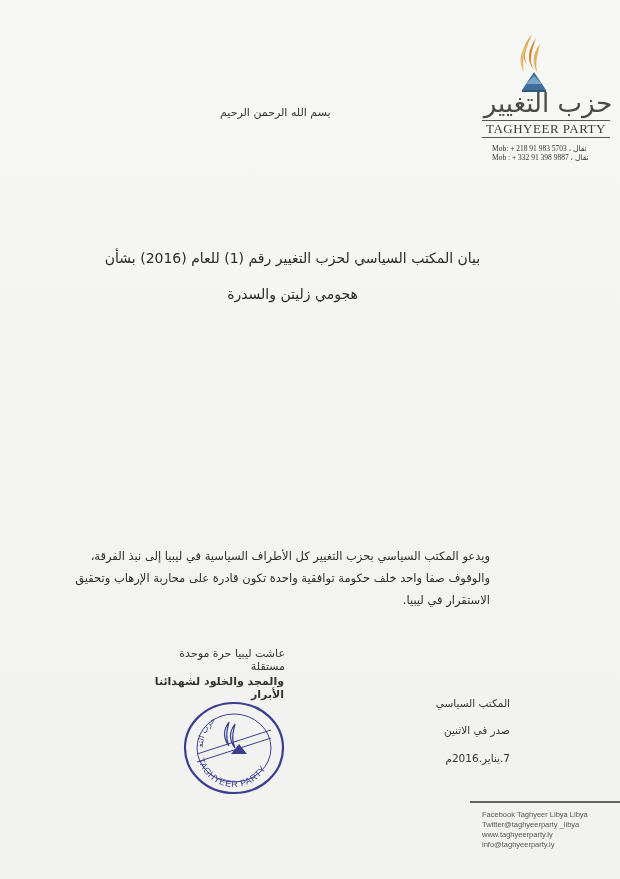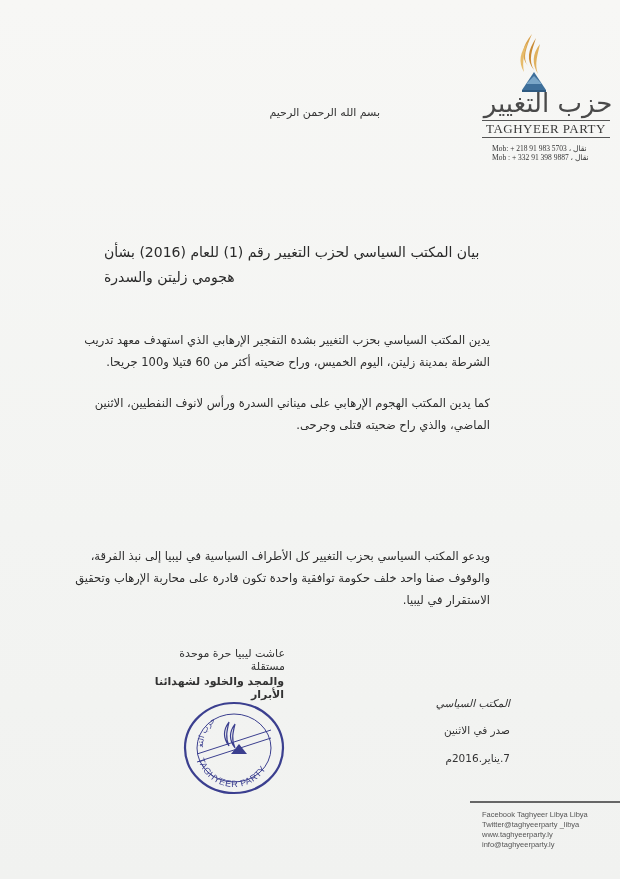--- a/index.html
+++ b/index.html
@@ -10,32 +10,32 @@
       color: #2b2b2b;
       position: relative;
     }
     .page { position: absolute; left: 0; top: 0; width: 620px; height: 879px; background: linear-gradient(180deg,#f7f7f5 0%,#f3f4f2 60%,#f1f2f0 100%); }
     .abs { position: absolute; }
     .logo { left: 478px; top: 26px; width: 140px; height: 140px; }
     .logo-mark { position: absolute; left: 32px; top: 6px; width: 40px; height: 62px; }
     .logo-ar { position: absolute; left: 0; top: 62px; width: 140px; text-align: center; font-family: "DejaVu Sans", sans-serif; font-size: 26px; color: #4a4a4a; line-height: 30px; direction: rtl; }
     .logo-en { position: absolute; left: 4px; top: 94px; width: 128px; text-align: center; font-family: "Liberation Serif", serif; font-size: 13px; letter-spacing: 0.5px; color: #3a3a3a; border-top: 1px solid #555; border-bottom: 1px solid #555; line-height: 14px; padding: 1px 0; }
     .contact { position: absolute; left: 14px; top: 118px; width: 130px; font-family: "Liberation Serif", serif; font-size: 7.5px; color: #333; line-height: 9px; }
-    .basmala { left: 220px; top: 106px; width: 160px; text-align: right; direction: rtl; font-size: 11px; color: #333; }
-    .title { left: 104px; top: 240px; width: 395px; direction: rtl; text-align: left; font-size: 14px; line-height: 25px; color: #2a2a2a; }
+    .basmala { left: 220px; top: 106px; width: 160px; text-align: left; direction: rtl; font-size: 11px; color: #333; }
+    .title { left: 95px; top: 240px; width: 395px; direction: rtl; text-align: center; font-size: 14px; line-height: 36px; color: #2a2a2a; }
     .para { direction: rtl; text-align: right; font-size: 11.5px; line-height: 22px; color: #2c2c2c; }
     .p1 { left: 78px; top: 329px; width: 412px; }
     .p2 { left: 78px; top: 392px; width: 412px; }
     .p3 { left: 78px; top: 456px; width: 412px; }
     .p4 { left: 60px; top: 545px; width: 430px; }
     .closing { direction: rtl; text-align: right; font-size: 11px; color: #333; }
     .c1 { left: 150px; top: 647px; width: 135px; }
     .c2 { left: 139px; top: 675px; width: 145px; font-weight: bold; }
     .sig { direction: rtl; text-align: right; font-size: 10.5px; color: #333; }
-    .s1 { left: 420px; top: 697px; width: 90px; font-style: italic; }
+    .s1 { left: 420px; top: 697px; width: 90px; }
     .s2 { left: 420px; top: 724px; width: 90px; }
     .s3 { left: 420px; top: 752px; width: 90px; }
     .stamp { left: 183px; top: 700px; width: 102px; height: 96px; }
     .footer-rule { left: 470px; top: 801px; width: 150px; height: 2px; background: #666; }
     .footer { left: 482px; top: 810px; width: 138px; font-family: "Liberation Sans", sans-serif; font-size: 7.5px; line-height: 10px; color: #555; }
   </style>
 </head>
 <body>
 
 <div class="page">
@@ -61,22 +61,20 @@
         <span>Mob : + 332 91 398 9887</span>
         <span> ، </span><span>نقال</span>
       </div>
     </div>
   </div>
 
   <div class="abs basmala">بسم الله الرحمن الرحيم</div>
 
   <div class="abs title">بيان المكتب السياسي لحزب التغيير رقم (1) للعام (2016) بشأن هجومي زليتن والسدرة</div>
 
-  <div class="abs para p1">يدين المكتب السياسي بحزب التغيير بشدة التفجير الإرهابي الذي استهدف معهد تدريب الشرطة بمدينة زليتن، اليوم الخميس، وراح ضحيته أكثر من 60 قتيلا و100 جريحا.</div>
-  <div class="abs para p2">كما يدين المكتب الهجوم الإرهابي على ميناني السدرة ورأس لانوف النفطيين، الاثنين الماضي، والذي راح ضحيته قتلى وجرحى.</div>
   <div class="abs para p4">ويدعو المكتب السياسي بحزب التغيير كل الأطراف السياسية في ليبيا إلى نبذ الفرقة، والوقوف صفا واحد خلف حكومة توافقية واحدة تكون قادرة على محاربة الإرهاب وتحقيق الاستقرار في ليبيا.</div>
 
   <div class="abs closing c1">عاشت ليبيا حرة موحدة مستقلة</div>
   <div class="abs closing c2">والمجد والخلود لشهدائنا الأبرار</div>
 
   <div class="abs sig s1">المكتب السياسي</div>
   <div class="abs sig s2">صدر في الاثنين</div>
   <div class="abs sig s3">7.يناير.2016م</div>
 
   <svg class="abs stamp" viewBox="0 0 102 96">

